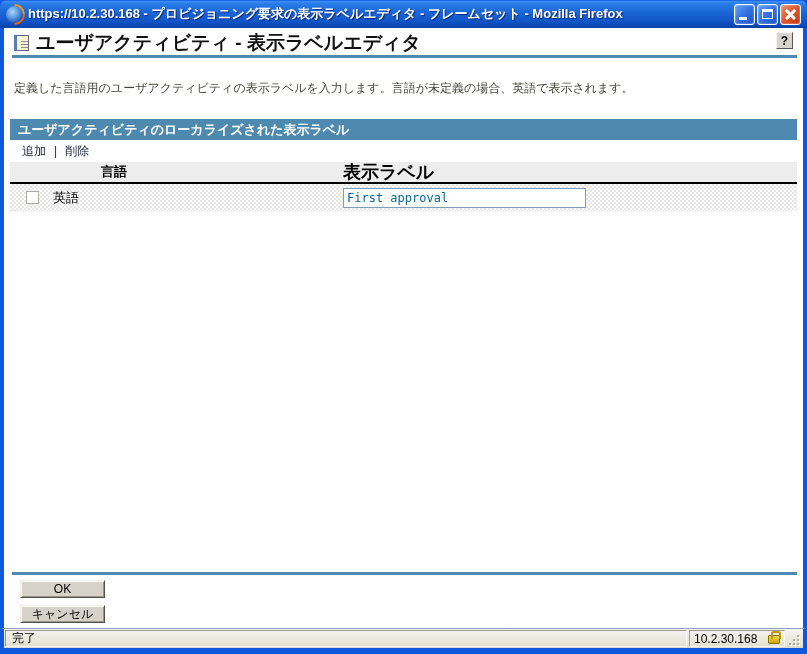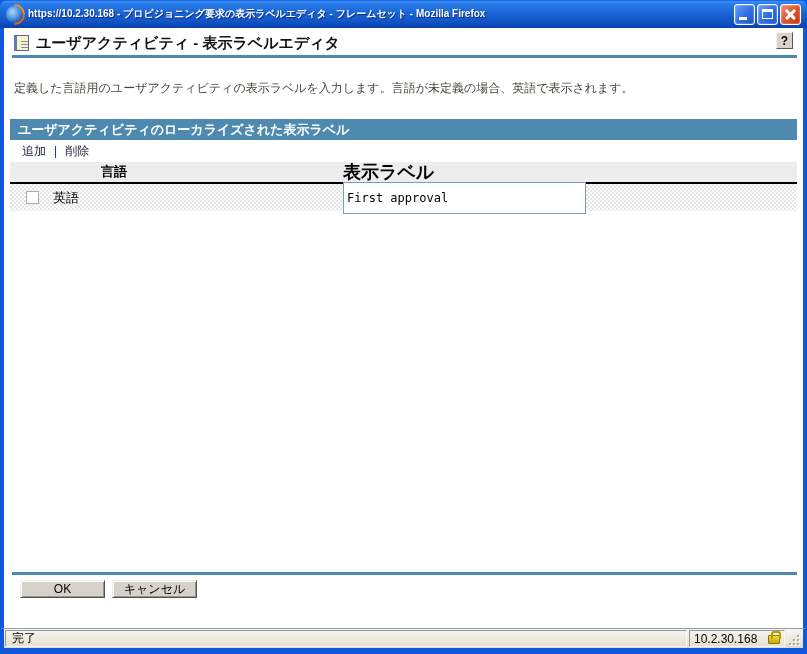--- a/index.html
+++ b/index.html
@@ -27,21 +27,21 @@
     background:radial-gradient(circle at 38% 35%, #aad8fa 0%, #4f8fde 45%, #1a4fa0 80%);
     position:relative; margin-right:5px; flex:0 0 17px; overflow:visible;
   }
   .fx-icon::after {
     content:""; position:absolute; top:-2px; left:-2px; width:17px; height:17px;
     border-radius:50%; border:2px solid transparent;
     border-top-color:#f7931e; border-right-color:#e8650d;
     transform:rotate(45deg);
   }
   .titlebar-text {
-    color:#fff; font-weight:bold; font-size:10px;
+    color:#fff; font-weight:bold; font-size:13px;
     text-shadow:1px 1px 1px rgba(0,0,60,.6);
     white-space:nowrap; overflow:hidden; flex:1;
   }
   .win-controls { display:flex; gap:2px; }
   .win-btn {
     width:21px; height:21px; border-radius:3px;
     border:1px solid #fff;
     background:linear-gradient(135deg,#63a0f8 0%,#2f6ee0 55%,#1c51c8 100%);
     position:relative; cursor:default;
     box-shadow:inset 0 0 2px rgba(255,255,255,.7);
@@ -58,21 +58,21 @@
     border-left:4px solid #0f58dd; border-right:4px solid #0f58dd;
   }
   .page-header { position:absolute; top:5px; left:10px; right:34px; height:20px; display:flex; align-items:center; }
   .doc-icon {
     width:15px; height:16px; flex:0 0 15px; margin-right:7px;
     background-color:#f7f3cf;
     background-image:repeating-linear-gradient(180deg, transparent 0 2px, rgba(100,100,140,.75) 2px 3px);
     background-size:9px 11px; background-repeat:no-repeat; background-position:4px 3px;
     border:1px solid #62628c; border-left:3px solid #5a7fb5;
   }
-  .page-title { font-size:15px; font-weight:bold; color:#111; white-space:nowrap; }
+  .page-title { font-size:19px; font-weight:bold; color:#111; white-space:nowrap; }
   .help-btn {
     position:absolute; top:4px; right:10px; width:17px; height:17px;
     background:#d8d4cb; color:#000; font-weight:bold; font-size:12px;
     border:1px solid; border-color:#f5f4f0 #5a574f #5a574f #f5f4f0;
     display:flex; align-items:center; justify-content:center; cursor:default;
   }
   .header-rule { position:absolute; top:27px; left:8px; right:6px; height:3px; background:#4e8ab0; }
   .description { position:absolute; top:52px; left:10px; right:10px; font-size:12px; color:#46453c; }
   
   .panel { position:absolute; top:91px; left:6px; right:6px; }
@@ -93,27 +93,27 @@
       linear-gradient(45deg,#e6e6e6 25%,transparent 25%,transparent 75%,#e6e6e6 75%),
       linear-gradient(45deg,#e6e6e6 25%,transparent 25%,transparent 75%,#e6e6e6 75%);
     background-size:4px 4px; background-position:0 0,2px 2px;
   }
   .row-checkbox {
     width:13px; height:13px; margin-left:16px; background:#fff;
     border:1px solid #adada5; appearance:none; cursor:default;
   }
   .row-language { position:absolute; left:43px; font-size:13px; color:#000; }
   .row-input {
-    position:absolute; left:333px; width:243px; height:32px;
+    position:absolute; left:333px; width:243px; height:20px;
     border:1px solid #7f9db9; font-family:"DejaVu Sans Mono",monospace;
-    font-size:12px; padding:0 3px; color:#000000; background:#fff;
+    font-size:12px; padding:0 3px; color:#0369a1; background:#fff;
   }
   
   .footer-rule { position:absolute; top:544px; left:8px; right:6px; height:3px; background:#4e8ab0; }
-  .footer-buttons { position:absolute; top:552px; left:16px; display:flex; gap:7px; }
+  .footer-buttons { position:absolute; top:552px; left:16px; display:flex; gap:7px;flex-direction:column; }
   .xp-btn {
     width:85px; height:18px; font-size:12px; color:#000;
     font-family:"Liberation Sans","DejaVu Sans",sans-serif;
     background:#d6d2c9;
     border:1px solid; border-color:#efeee9 #55524a #55524a #efeee9;
     box-shadow:inset 1px 1px 0 #fff, inset -1px -1px 0 #97948b;
     cursor:default; line-height:14px;
   }
   
   .statusbar {

